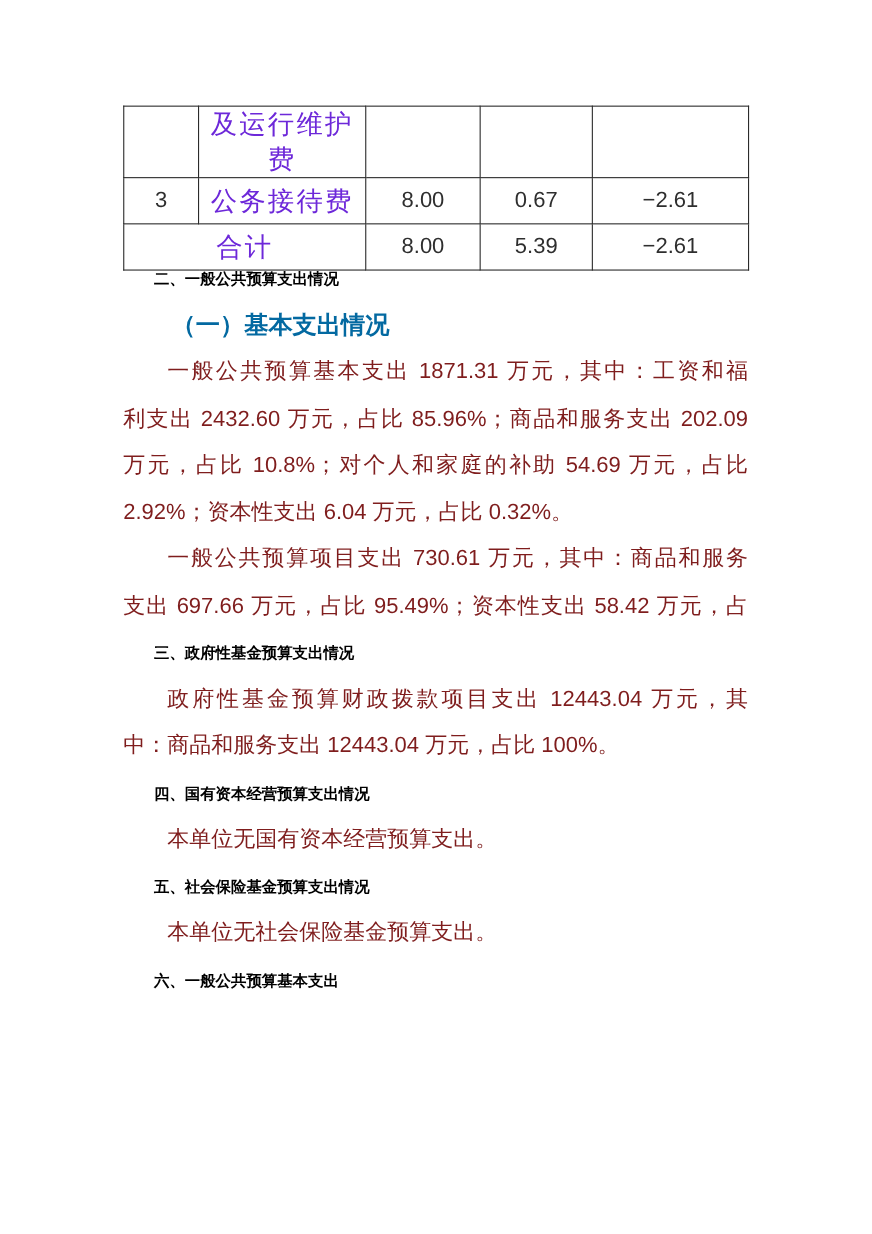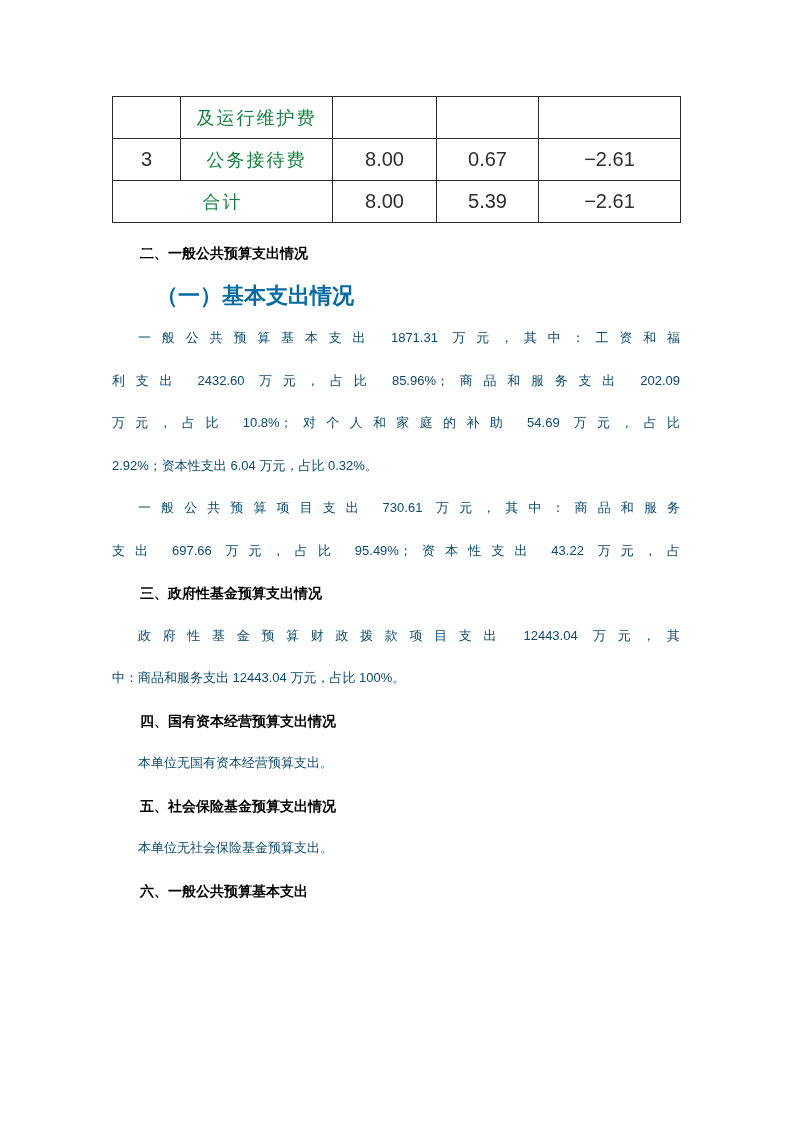--- a/index.html
+++ b/index.html
@@ -29,23 +29,23 @@
   .budget-table td {
     border: 1px solid #2b2b2b;
     height: 41px;
     padding: 0;
     text-align: center;
     vertical-align: middle;
     overflow: hidden;
   }
   .cell-name {
     font-family: "Liberation Serif", serif;
-    font-size: 18px;
+    font-size: 24px;
     letter-spacing: 2px;
-    color: #15803d;
+    color: #6d28d9;
   }
   .cell-num, .cell-val {
     font-family: "Liberation Sans", sans-serif;
     font-size: 20px;
     color: #2e2e2e;
   }
 
   
   .content {
     position: absolute;
@@ -53,22 +53,22 @@
     top: 232px;
     width: 568px;
   }
   .line {
     height: 42.5px;
     line-height: 42.5px;
     white-space: nowrap;
   }
   .p {
     font-family: "Liberation Sans", "Liberation Serif", serif;
-    font-size: 13px;
-    color: #0c4a6e;
+    font-size: 20px;
+    color: #7f1d1d;
     text-align: justify;
     text-align-last: left;
   }
   .fill {
     text-align-last: justify;
   }
   .h2 {
     font-family: "Liberation Sans", sans-serif;
     font-weight: bold;
     font-size: 14px;
@@ -127,21 +127,21 @@
 
     <div class="line h3 indent">（一）基本支出情况</div>
 
     <div class="line p indent fill">一般公共预算基本支出 1871.31 万元，其中：工资和福</div>
     <div class="line p fill">利支出 2432.60 万元，占比 85.96%；商品和服务支出 202.09</div>
     <div class="line p fill">万元，占比 10.8%；对个人和家庭的补助 54.69 万元，占比</div>
     <div class="line p">2.92%；资本性支出 6.04 万元，占比 0.32%。</div>
 
 
     <div class="line p indent fill">一般公共预算项目支出 730.61 万元，其中：商品和服务</div>
-    <div class="line p fill">支出 697.66 万元，占比 95.49%；资本性支出 43.22 万元，占</div>
+    <div class="line p fill">支出 697.66 万元，占比 95.49%；资本性支出 58.42 万元，占</div>
 
     <div class="line h2 indent">三、政府性基金预算支出情况</div>
 
     <div class="line p indent fill">政府性基金预算财政拨款项目支出 12443.04 万元，其</div>
     <div class="line p">中：商品和服务支出 12443.04 万元，占比 100%。</div>
 
     <div class="line h2 indent">四、国有资本经营预算支出情况</div>
 
     <div class="line p indent">本单位无国有资本经营预算支出。</div>
 

